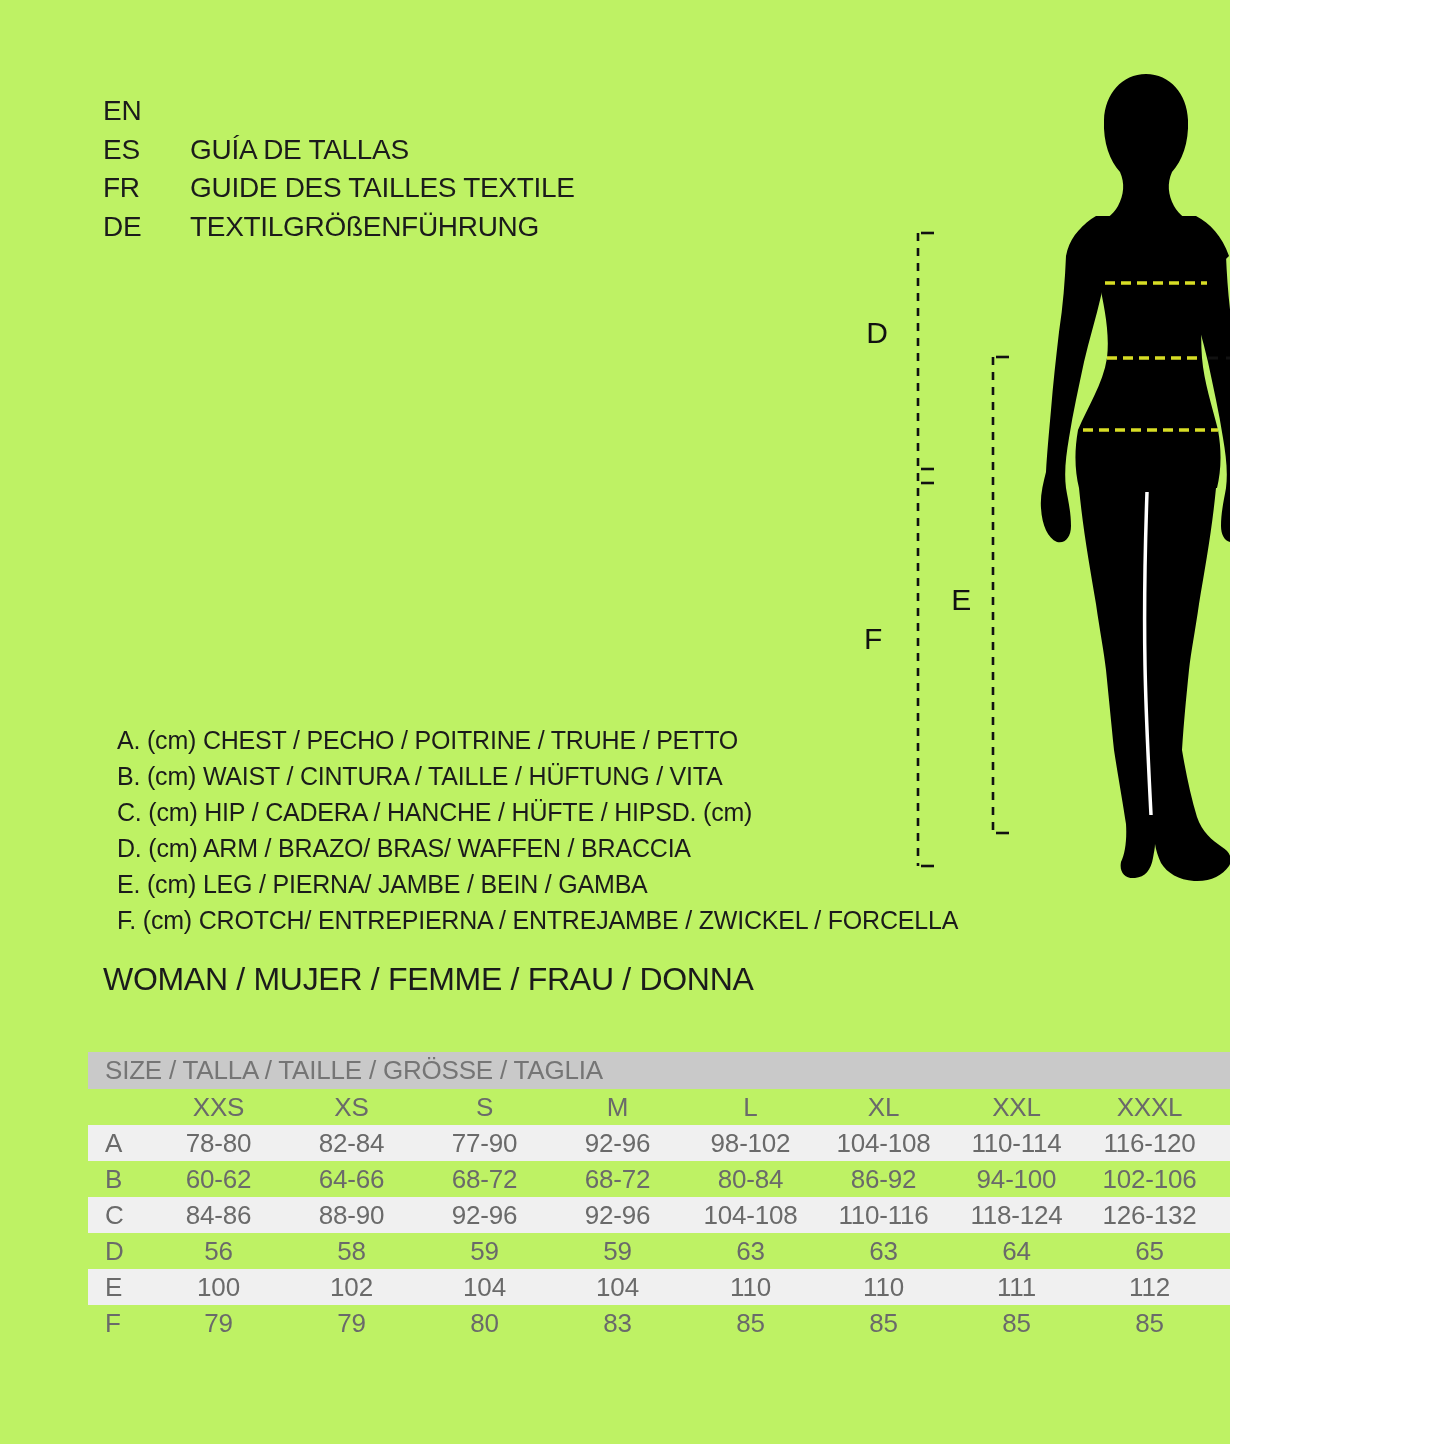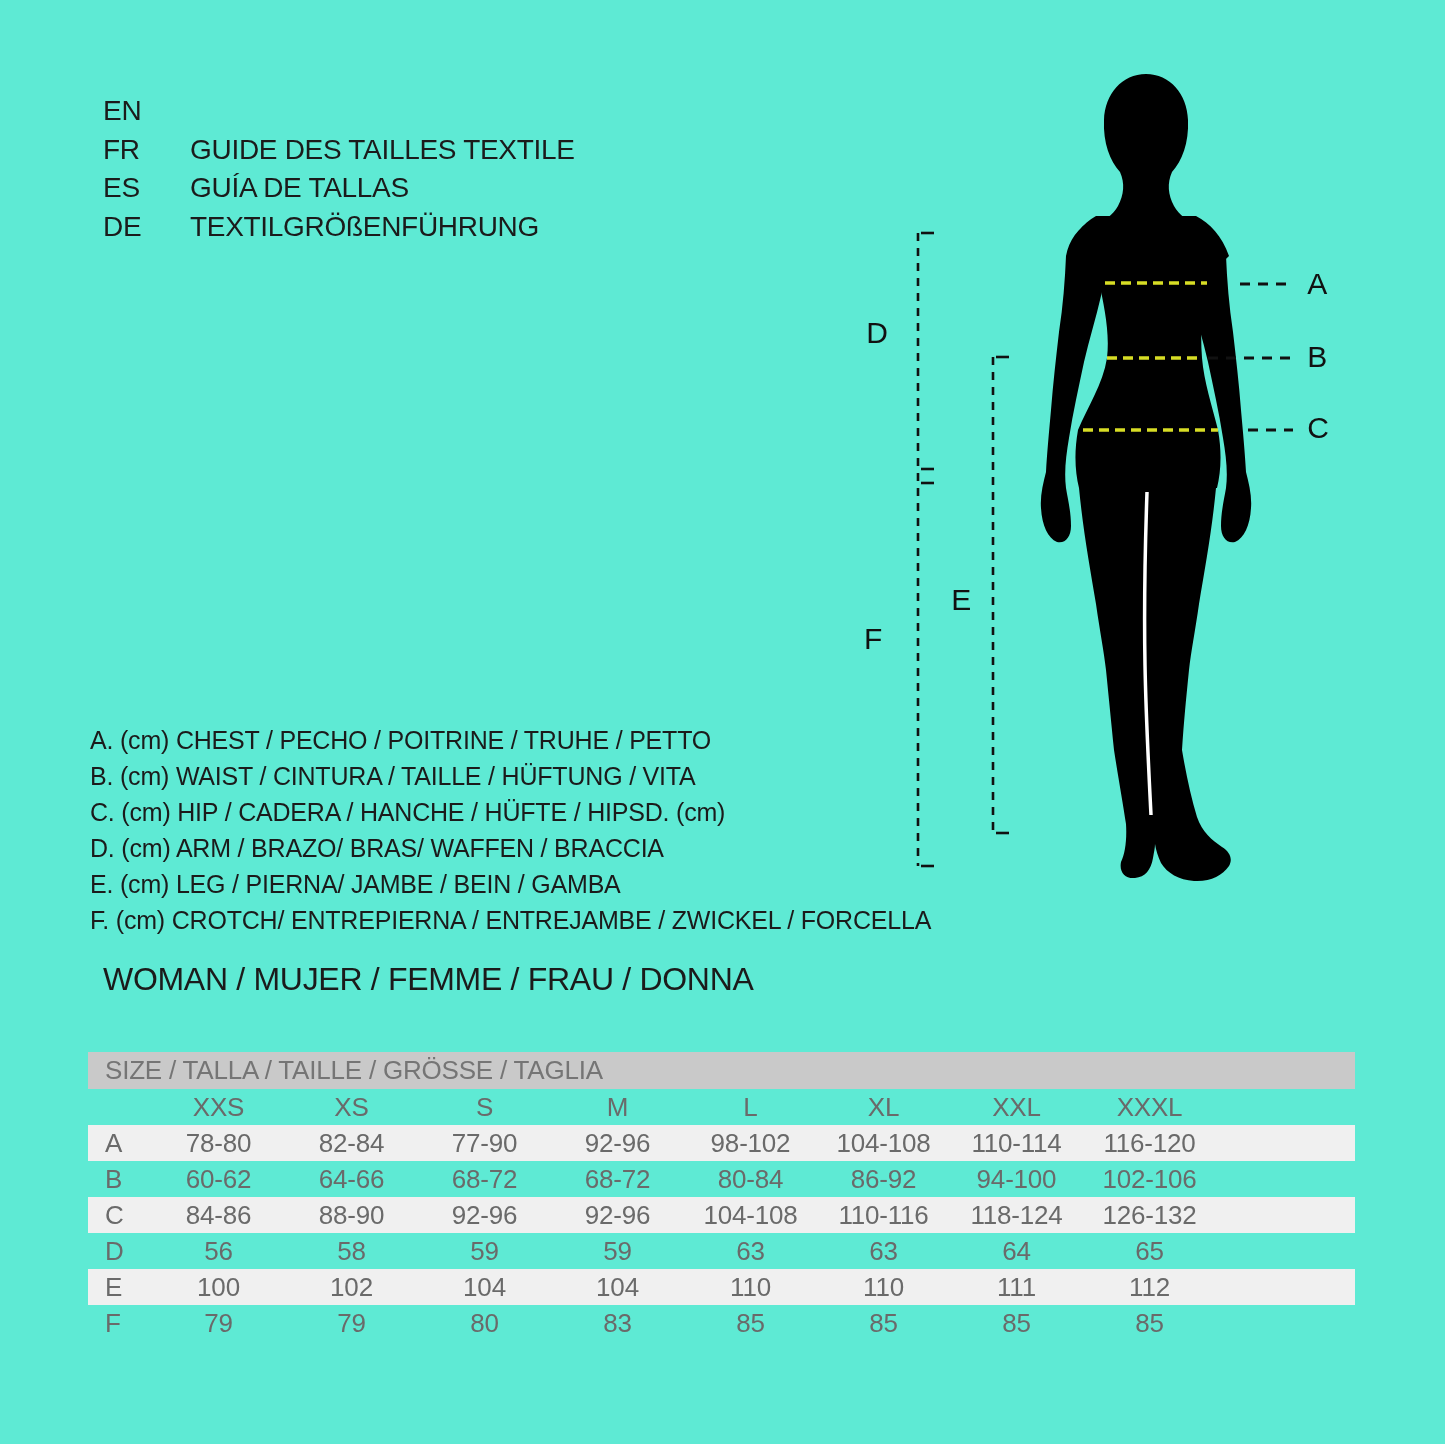--- a/index.html
+++ b/index.html
@@ -1,34 +1,34 @@
 <!DOCTYPE html>
 <html><head>
 <meta charset="utf-8">
 <style>
   html,body{margin:0;padding:0;background:#fff;}
   #page{
-    position:relative;width:1445px;height:1444px;background:#5eead4;
+    position:relative;width:1230px;height:1444px;background:#bef264;
     font-family:"Liberation Sans",sans-serif;color:#1b1b1b;overflow:hidden;
   }
   
   #lang-block{position:absolute;left:103px;top:92px;}
   .lang-row{display:flex;height:38.5px;line-height:38.5px;font-size:28px;letter-spacing:-0.3px;}
   .lang-code{width:87px;}
   
   #figure-svg{position:absolute;left:850px;top:60px;width:550px;height:840px;}
   .marker{position:absolute;font-size:30px;line-height:32px;color:#111;width:34px;text-align:center;letter-spacing:-0.3px;}
   #marker-A{left:1300px;top:268px;}
   #marker-B{left:1300px;top:341px;}
   #marker-C{left:1301px;top:412px;}
   #marker-D{left:860px;top:317px;}
   #marker-E{left:944px;top:584px;}
   #marker-F{left:856px;top:623px;}
   
-  #measure-list{position:absolute;left:90px;top:722px;}
+  #measure-list{position:absolute;left:117px;top:722px;}
   .measure-row{height:36px;line-height:36px;font-size:25px;letter-spacing:-0.2px;}
   
   #gender-heading{position:absolute;left:103px;top:964px;font-size:32px;line-height:30px;letter-spacing:-0.3px;}
   
   #table-wrap{position:absolute;left:88px;top:1016px;width:1267px;}
   #table-title{height:37px;line-height:37px;background:#c9c9c9;color:#757575;
     font-size:26px;padding-left:17px;letter-spacing:-0.2px;margin-top:36px;}
   table{width:100%;border-collapse:collapse;table-layout:fixed;}
   td,th{height:36px;padding:0;font-weight:normal;font-size:26px;color:#6a6a6a;
     text-align:center;vertical-align:middle;letter-spacing:-0.2px;}
@@ -39,26 +39,26 @@
 </head>
 <body>
 
 <div id="page">
 
   <div id="lang-block">
     <div class="lang-row">
       <span class="lang-code">EN</span>
     </div>
     <div class="lang-row">
+      <span class="lang-code">ES</span>
+      <span class="lang-title">GUÍA DE TALLAS</span>
+    </div>
+    <div class="lang-row">
       <span class="lang-code">FR</span>
       <span class="lang-title">GUIDE DES TAILLES TEXTILE</span>
-    </div>
-    <div class="lang-row">
-      <span class="lang-code">ES</span>
-      <span class="lang-title">GUÍA DE TALLAS</span>
     </div>
     <div class="lang-row">
       <span class="lang-code">DE</span>
       <span class="lang-title">TEXTILGRÖßENFÜHRUNG</span>
     </div>
   </div>
 
   <svg id="figure-svg" viewBox="0 0 550 840">
     <g fill="#000000">
 

